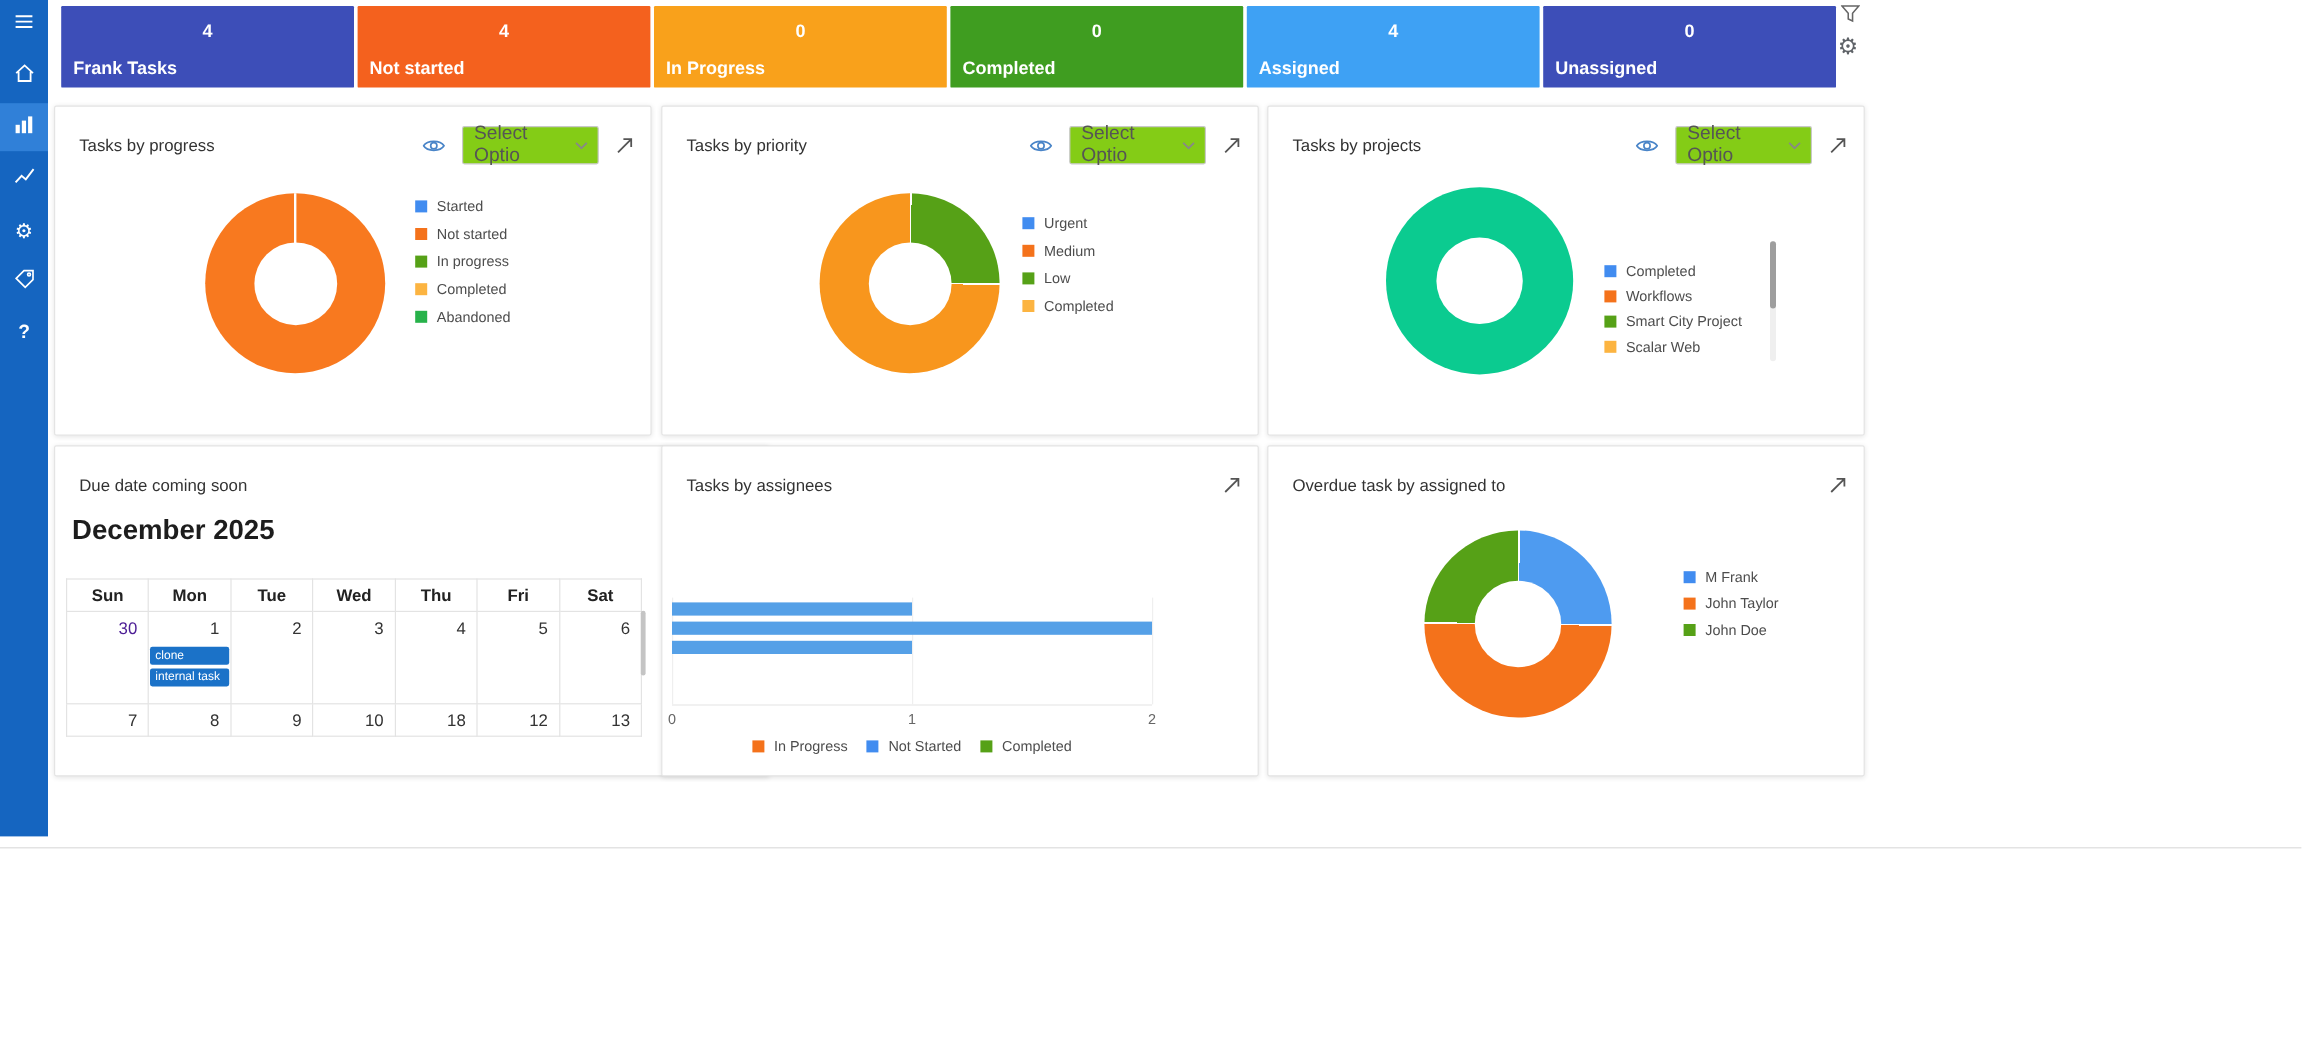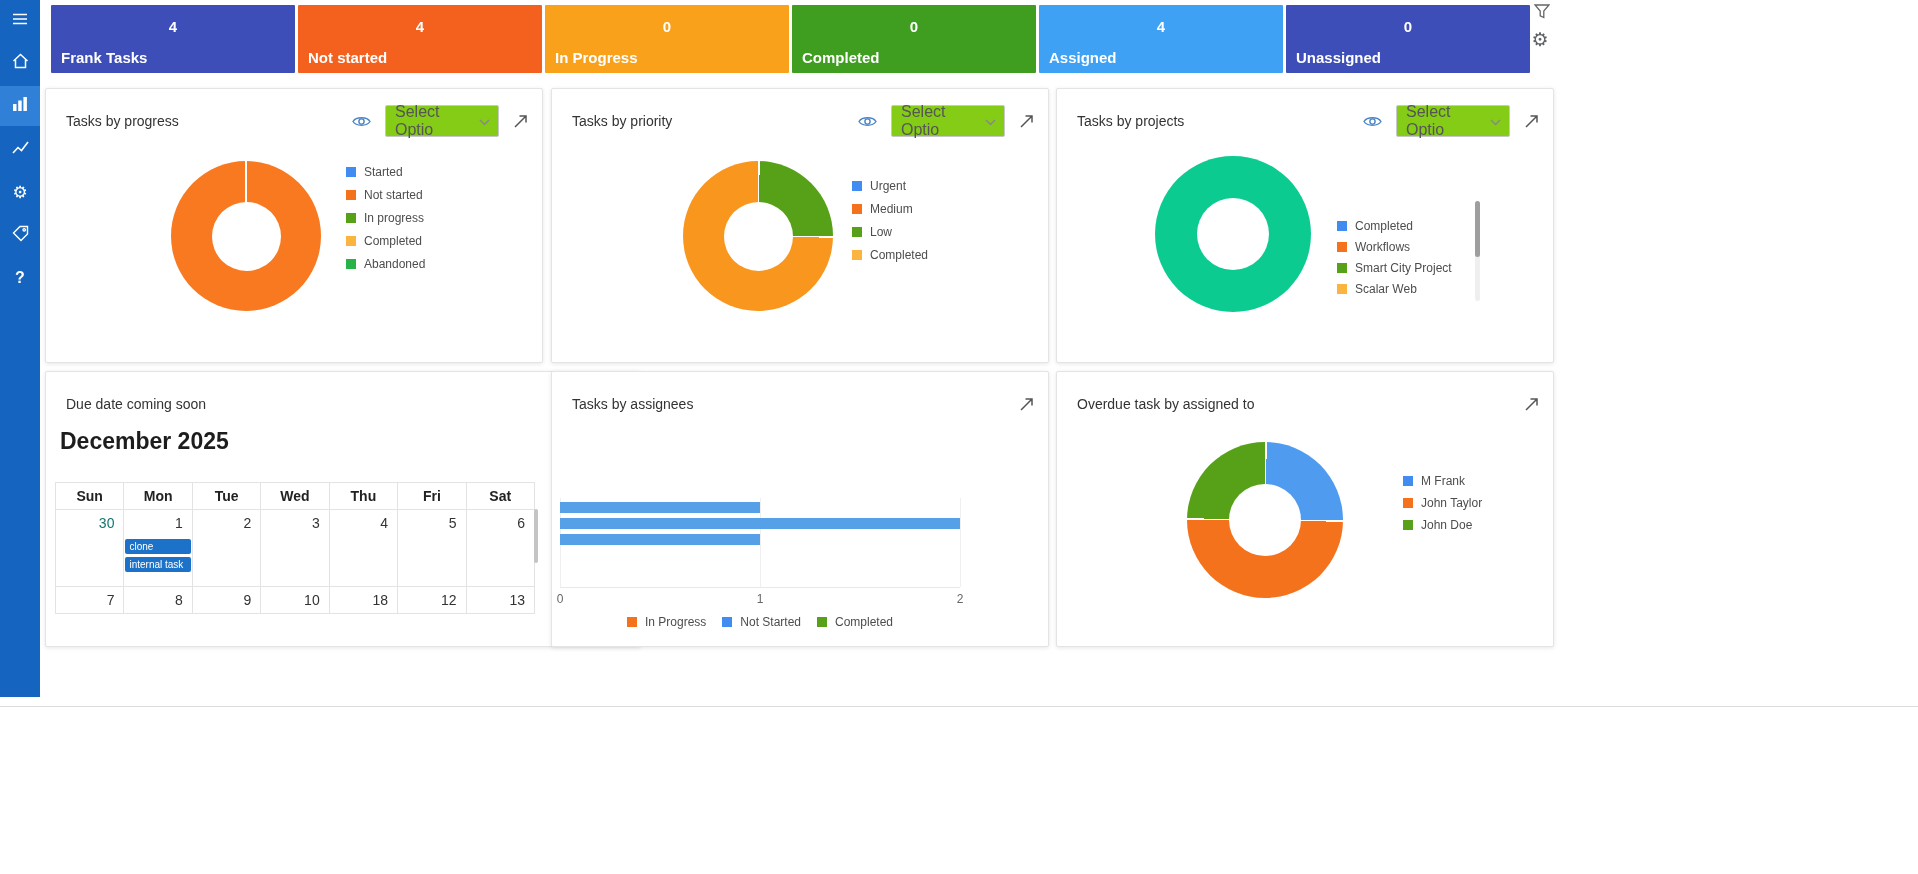--- a/index.html
+++ b/index.html
@@ -78,21 +78,21 @@
                     display:flex; align-items:center; justify-content:center; cursor:pointer; }
   .cal-nav button + button { margin-left:-1px; }
   .cal-table { position:absolute; left:9px; top:110px; width:480px; border-collapse:collapse;
                table-layout:fixed; }
   .cal-table th { border:1px solid #e3e3e3; height:27px; font-size:14px; font-weight:bold;
                   color:#222; text-align:center; background:#fff; }
   .cal-table td { border:1px solid #e3e3e3; vertical-align:top; padding:3px 0 0 0;
                   font-size:14px; color:#333; cursor:pointer; }
   .cal-table tr.week td { height:77px; }
   .cal-table tr.week.short td { height:27px; }
-  .cal-table td.muted .daynum { color:#0f766e; }
+  .cal-table td.muted .daynum { color:#4c1d95; }
   .daynum { text-align:right; padding:2px 9px 0 0; }
   .event-chip { display:block; margin:3px 1px 0 1px; padding:2px 4px; border-radius:2px;
                 color:#fff; font-size:10px; text-align:left; overflow:hidden; white-space:nowrap;
                 cursor:pointer; }
   .daynum + .event-chip { margin-top:8px; }
   .cal-scroll { position:absolute; left:488px; top:137px; width:4px; height:54px;
                 background:#c4c4c4; border-radius:2px; cursor:grab; }
 
   
   .bars-plot { position:absolute; left:8px; top:126px; width:400px; height:90px;

